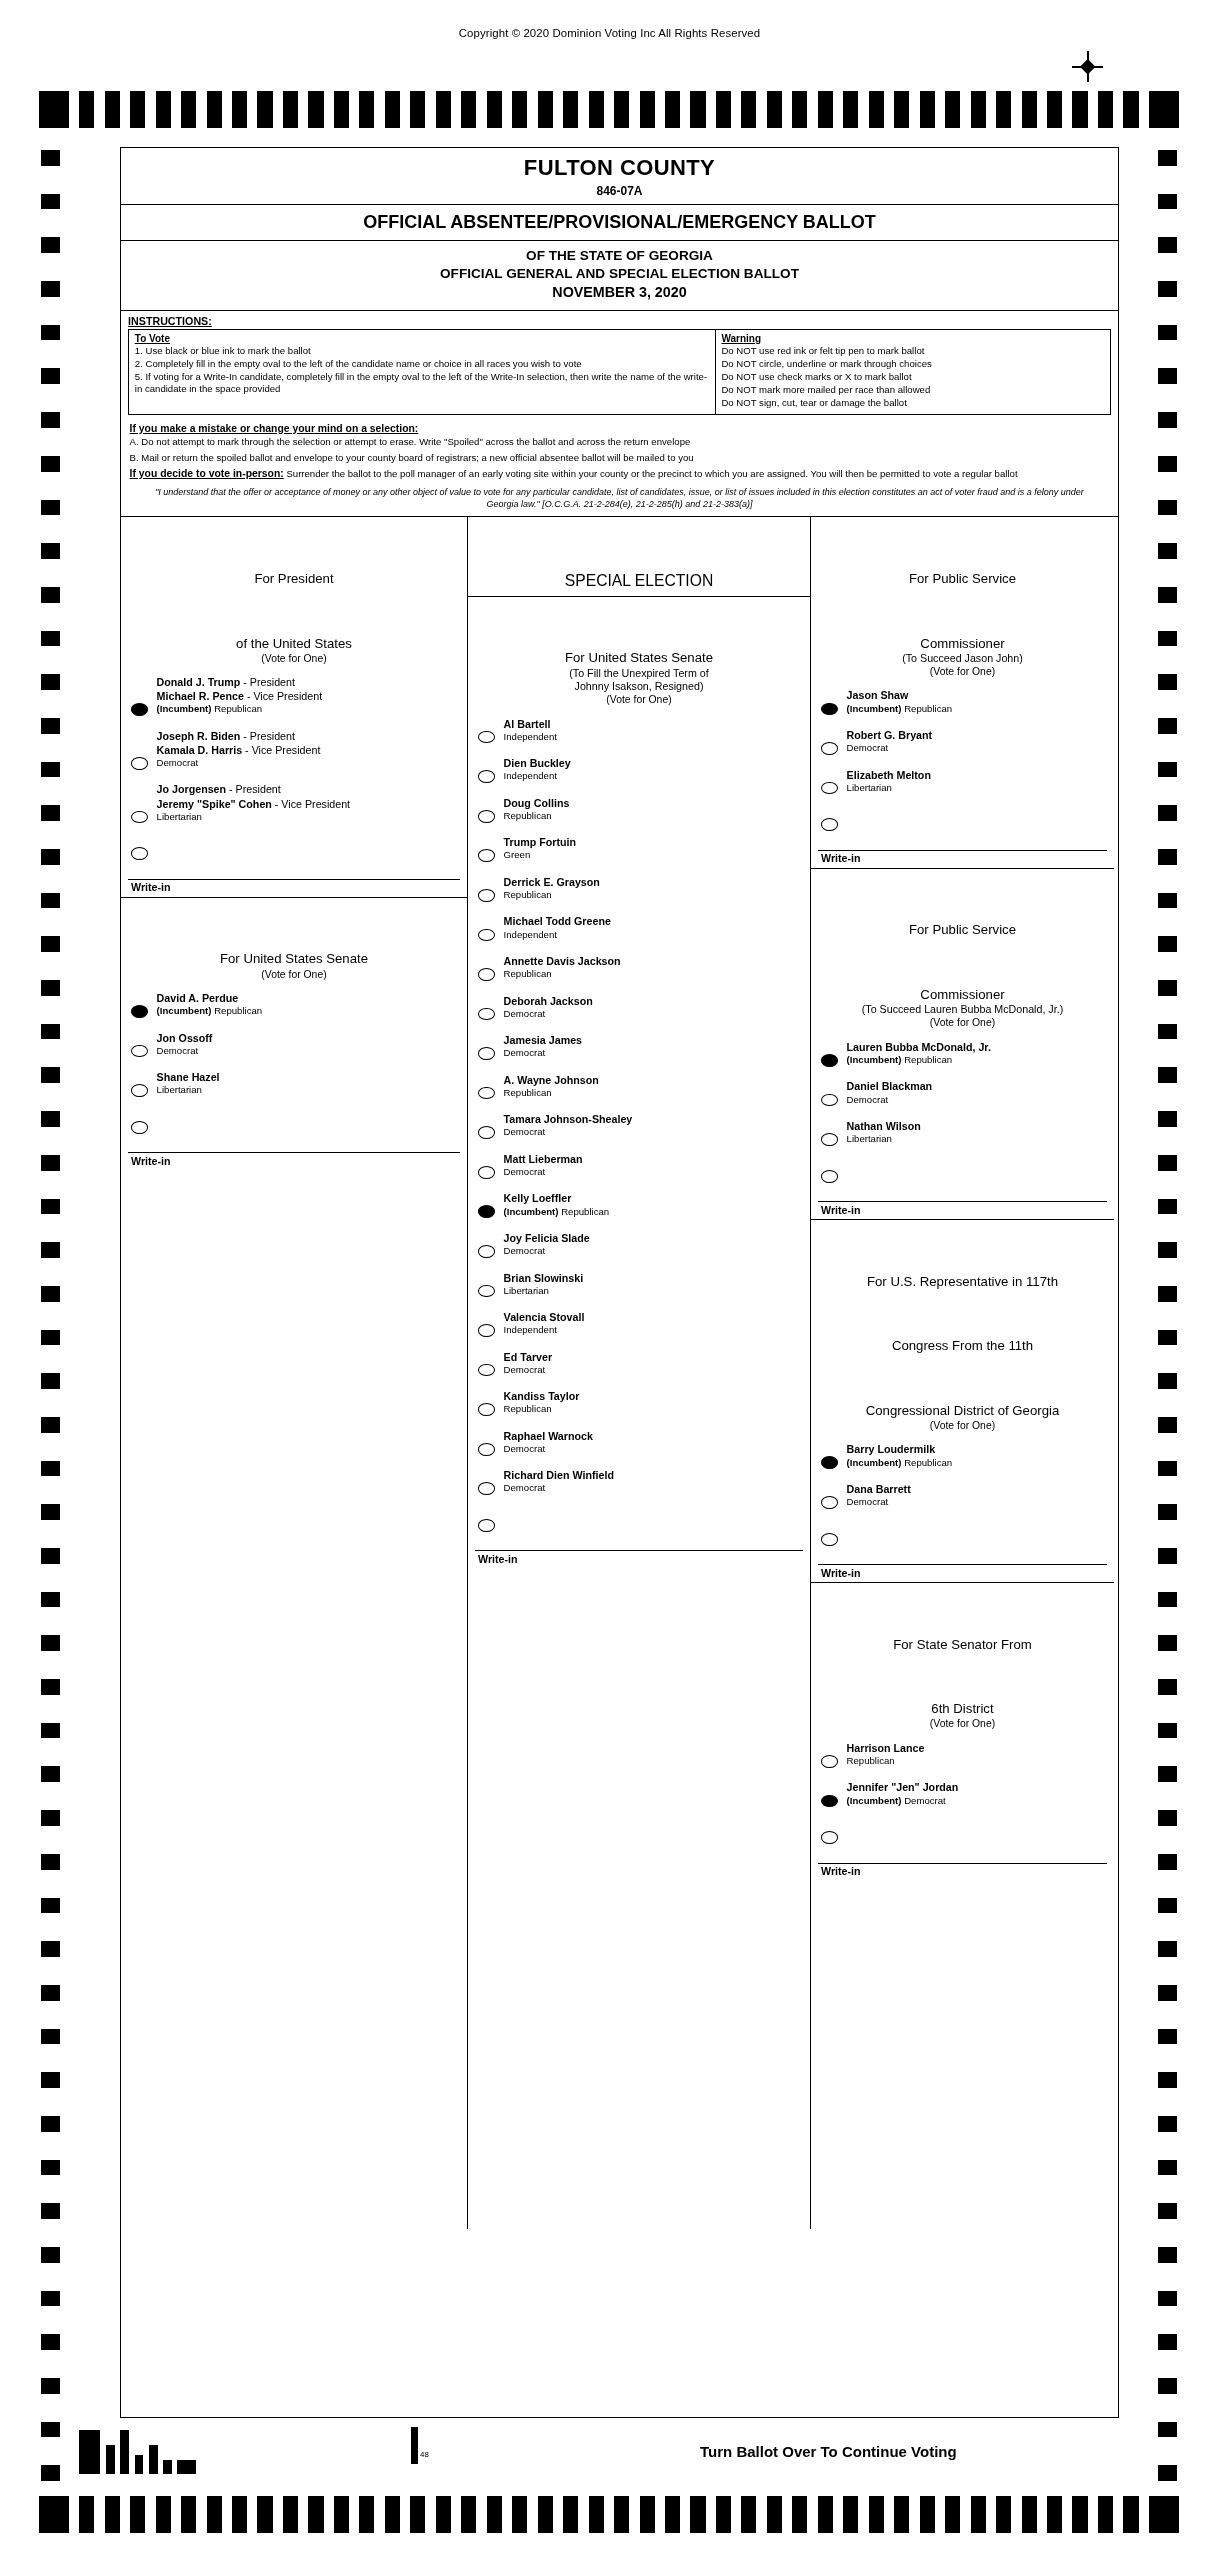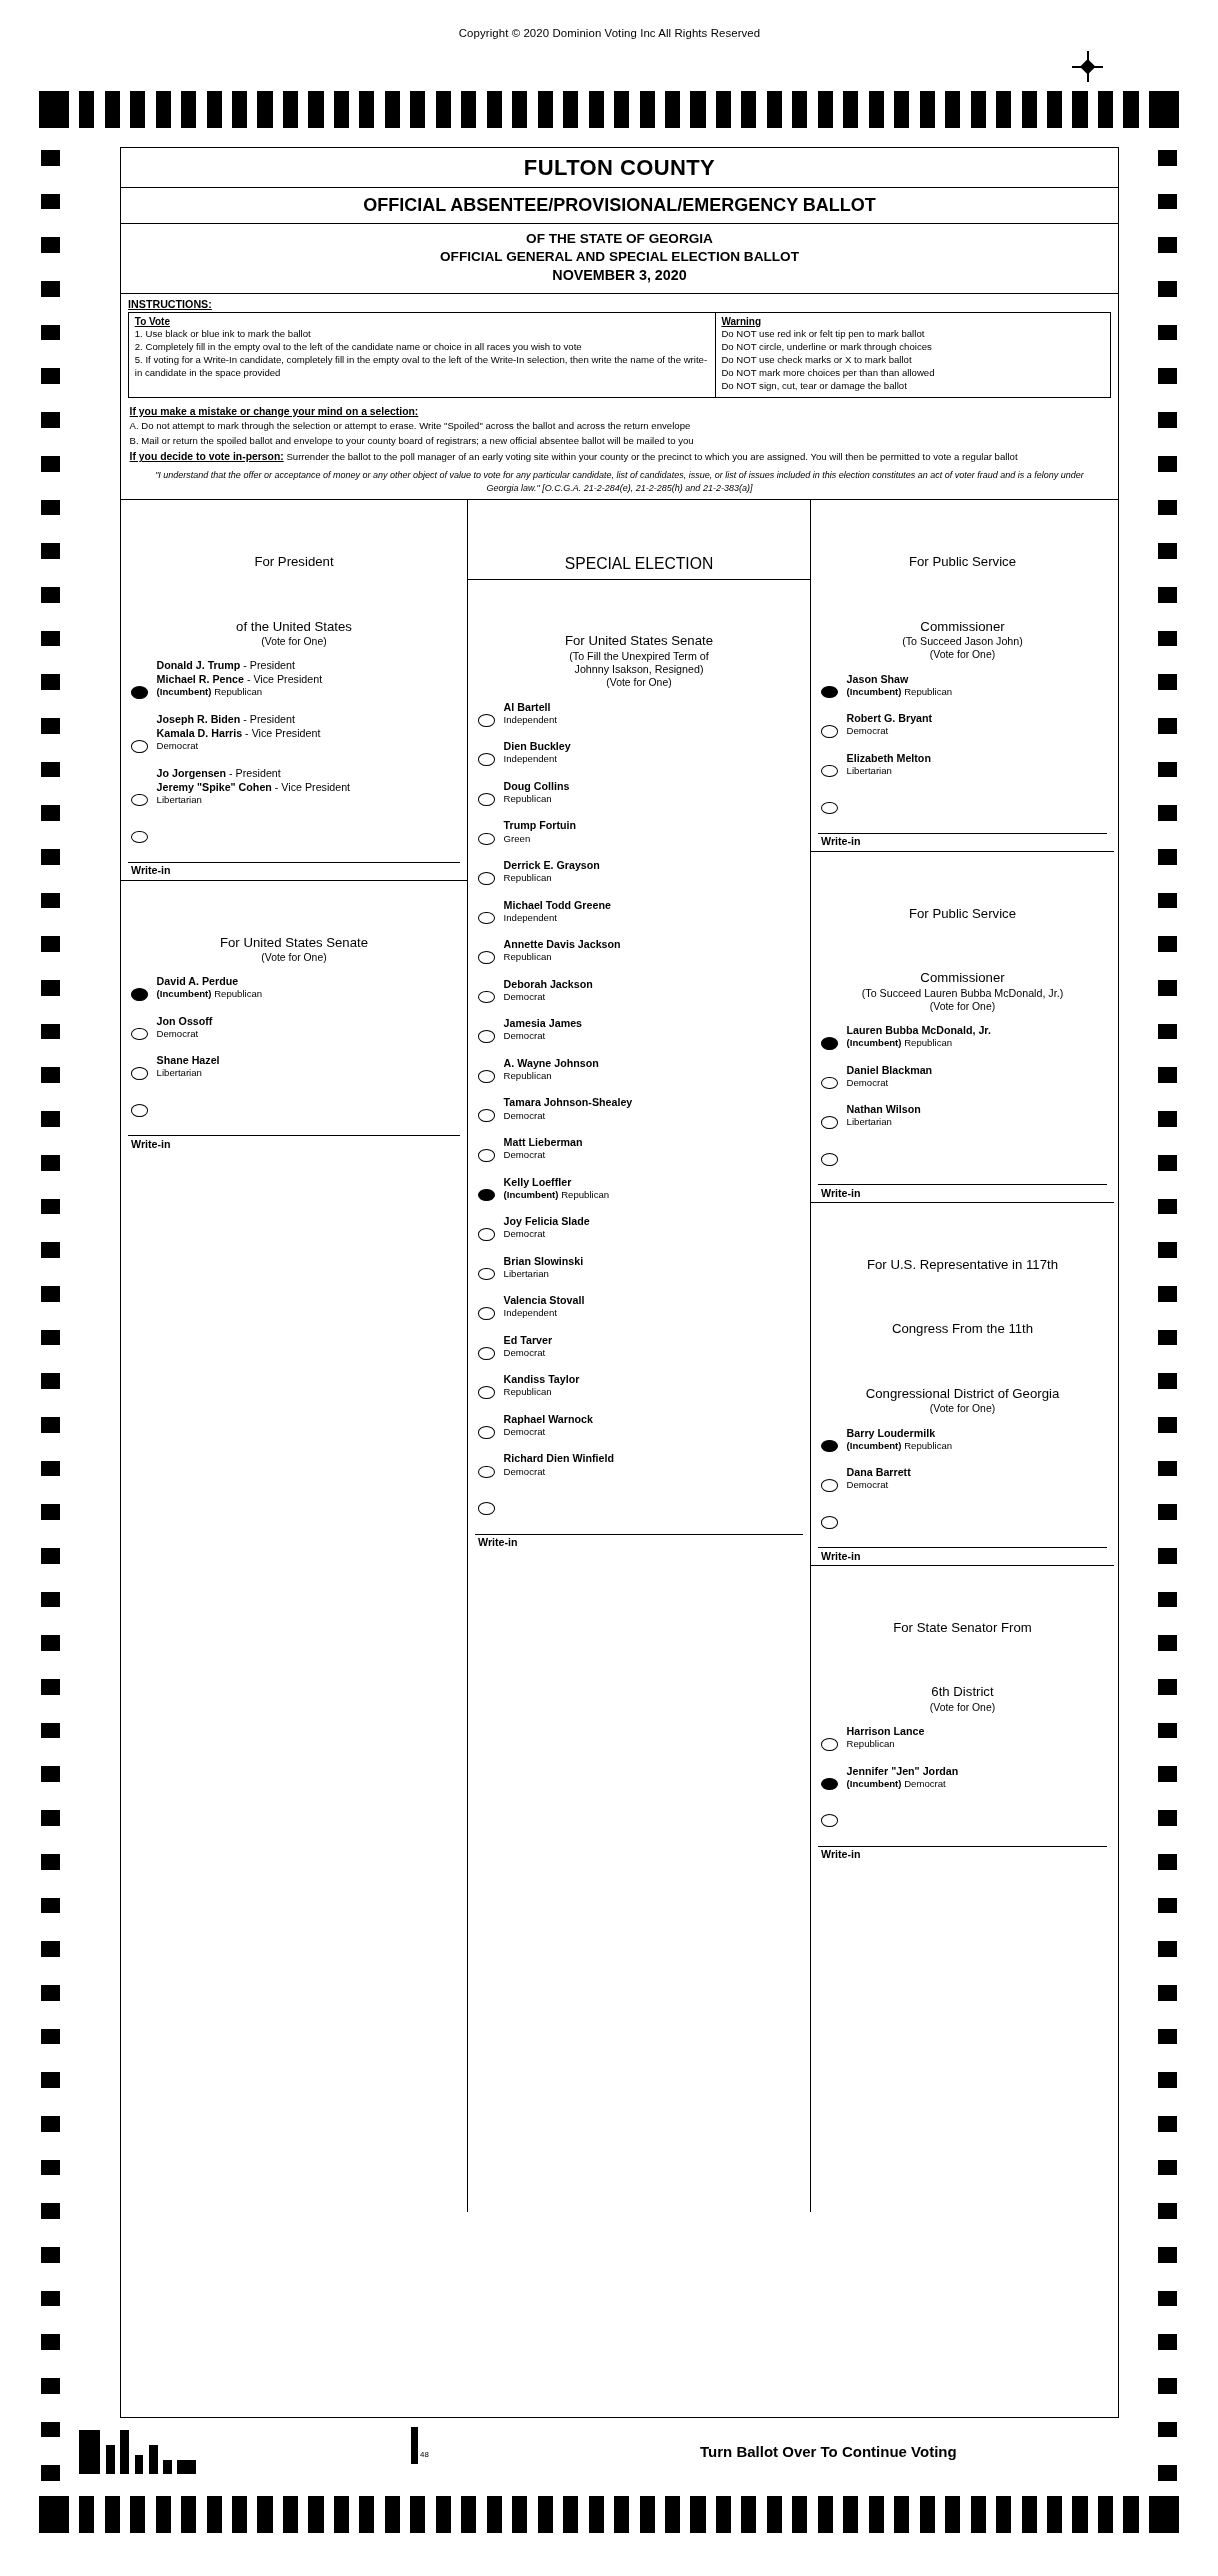--- a/index.html
+++ b/index.html
@@ -303,20 +303,21 @@
       <div class="blk" style="width: 15.7px; margin-right: 10.4px;"></div>
       <div class="blk" style="width: 15.7px; margin-right: 10.4px;"></div>
       <div class="blk" style="width: 15.7px; margin-right: 10.4px;"></div>
       <div class="blk" style="width: 31px; margin-right: 0px;"></div>
     </div>
 
   <div class="frame">
 
     <div class="hdr-county">
       <div class="t1">FULTON COUNTY</div>
+      <div class="t2">846-07A</div>
     </div>
 
     <div class="hdr-official">OFFICIAL ABSENTEE/PROVISIONAL/EMERGENCY BALLOT</div>
 
     <div class="hdr-gen">
       <div>OF THE STATE OF GEORGIA</div>
       <div>OFFICIAL GENERAL AND SPECIAL ELECTION BALLOT</div>
       <div class="date">NOVEMBER 3, 2020</div>
     </div>
 
@@ -327,21 +328,21 @@
           <div class="instr-title">To Vote</div>
           <div class="instr-li">1. Use black or blue ink to mark the ballot</div>
           <div class="instr-li">2. Completely fill in the empty oval to the left of the candidate name or choice in all races you wish to vote</div>
           <div class="instr-li">5. If voting for a Write-In candidate, completely fill in the empty oval to the left of the Write-In selection, then write the name of the write-in candidate in the space provided</div>
         </div>
         <div class="instr-right">
           <div class="instr-title">Warning</div>
           <div class="instr-li">Do NOT use red ink or felt tip pen to mark ballot</div>
           <div class="instr-li">Do NOT circle, underline or mark through choices</div>
           <div class="instr-li">Do NOT use check marks or X to mark ballot</div>
-          <div class="instr-li">Do NOT mark more choices per than than allowed</div>
+          <div class="instr-li">Do NOT mark more mailed per race than allowed</div>
           <div class="instr-li">Do NOT sign, cut, tear or damage the ballot</div>
         </div>
       </div>
     </div>
 
     <div class="mistake">
       <div class="h">If you make a mistake or change your mind on a selection:</div>
       <p>A. Do not attempt to mark through the selection or attempt to erase.  Write "Spoiled" across the ballot and across the return envelope</p>
       <p>B. Mail or return the spoiled ballot and envelope to your county board of registrars; a new official absentee ballot will be mailed to you</p>
       <p><span class="h">If you decide to vote in-person:</span>

